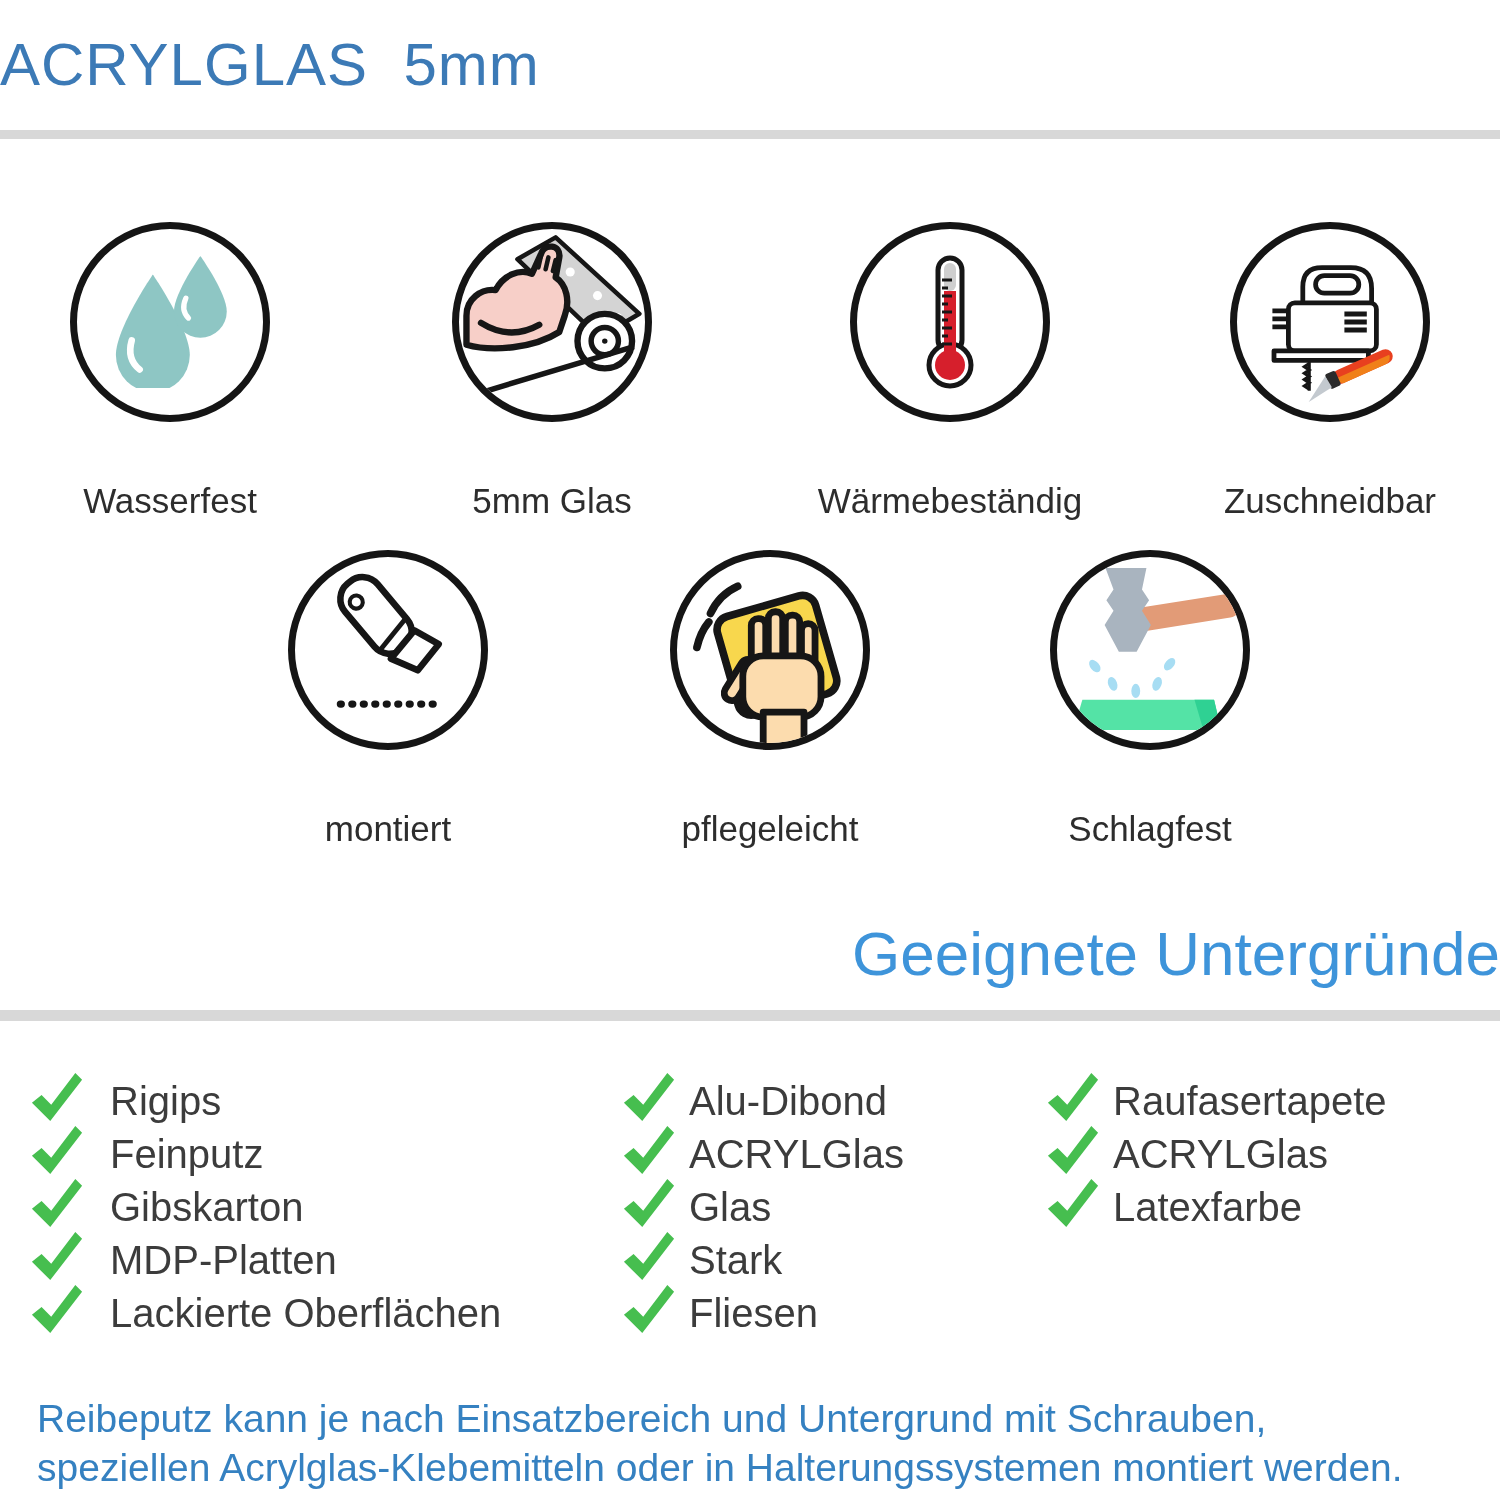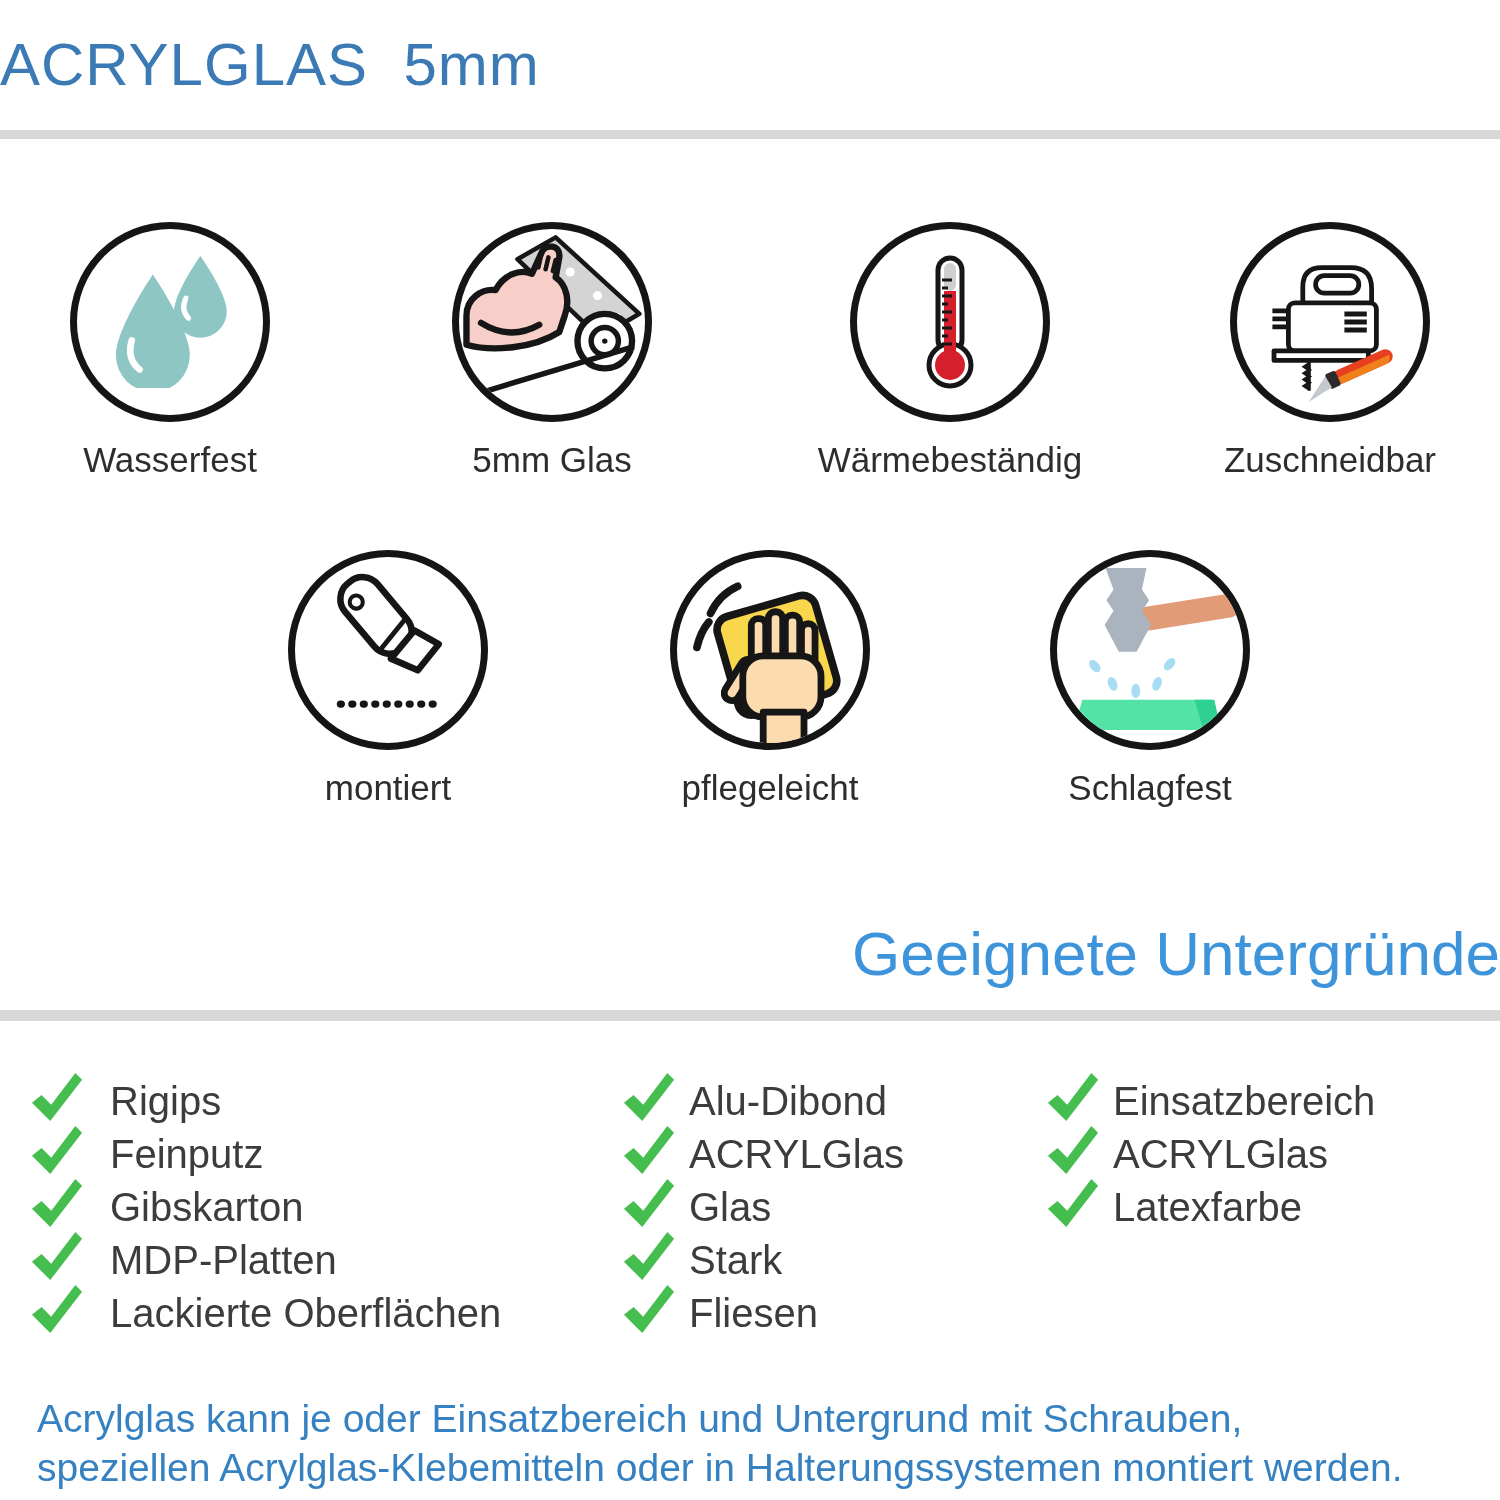--- a/index.html
+++ b/index.html
@@ -3,21 +3,21 @@
 <meta charset="utf-8">
 <style>
   html,body{margin:0;padding:0;background:#fff;}
   .page{position:relative;width:1500px;height:1500px;background:#fff;overflow:hidden;
         font-family:"Liberation Sans",sans-serif;}
   .main-title{position:absolute;top:34px;left:0;width:1500px;text-align:left;
         font-size:60px;line-height:62px;color:var(--title);white-space:pre;letter-spacing:1px;}
   .divider{position:absolute;left:0;width:1500px;background:var(--divider);}
   .divider.top{top:130px;height:9px;}
   .divider.mid{top:1010px;height:11px;}
-  .feature{position:absolute;width:340px;display:flex;flex-direction:column;align-items:center;}
+  .feature{position:absolute;width:340px;display:flex;flex-direction:column;align-items:center;gap:41px;}
   .circle{width:200px;height:200px;box-sizing:border-box;border:7px solid var(--circle-border);
         border-radius:50%;background:#fff;display:flex;align-items:center;justify-content:center;
         overflow:hidden;}
   .flabel{margin-top:18px;font-size:35px;color:var(--label);white-space:nowrap;}
   .section-title{position:absolute;top:918px;left:0;width:1500px;text-align:right;
         font-size:62px;line-height:72px;color:var(--section);}
   .sub-item{position:absolute;display:flex;align-items:flex-end;height:54px;}
   .sub-item .check{width:54px;height:54px;flex:none;margin-right:26px;}
   .sub-item.tight .check{margin-right:13px;}
   .sub-label{font-size:40px;color:var(--list-text);white-space:nowrap;}
@@ -229,33 +229,33 @@
     <svg class="check" viewBox="0 0 56 56">
         <use href="#checkmark"></use>
       </svg>
     <span class="sub-label">Fliesen</span>
   </div>
 
   <div class="sub-item tight" style="left:1046px;top:1070px">
     <svg class="check" viewBox="0 0 56 56">
         <use href="#checkmark"></use>
       </svg>
-    <span class="sub-label">Einsatzbereich</span>
+    <span class="sub-label">Raufasertapete</span>
   </div>
   <div class="sub-item tight" style="left:1046px;top:1123px">
     <svg class="check" viewBox="0 0 56 56">
         <use href="#checkmark"></use>
       </svg>
     <span class="sub-label">ACRYLGlas</span>
   </div>
   <div class="sub-item tight" style="left:1046px;top:1176px">
     <svg class="check" viewBox="0 0 56 56">
         <use href="#checkmark"></use>
       </svg>
     <span class="sub-label">Latexfarbe</span>
   </div>
 
   <div class="footer">
-    <div>Acrylglas kann je oder Einsatzbereich und Untergrund mit Schrauben,</div>
+    <div>Reibeputz kann je nach Einsatzbereich und Untergrund mit Schrauben,</div>
     <div>speziellen Acrylglas-Klebemitteln oder in Halterungssystemen montiert werden.</div>
   </div>
 
 </div>
 
 </body></html>

